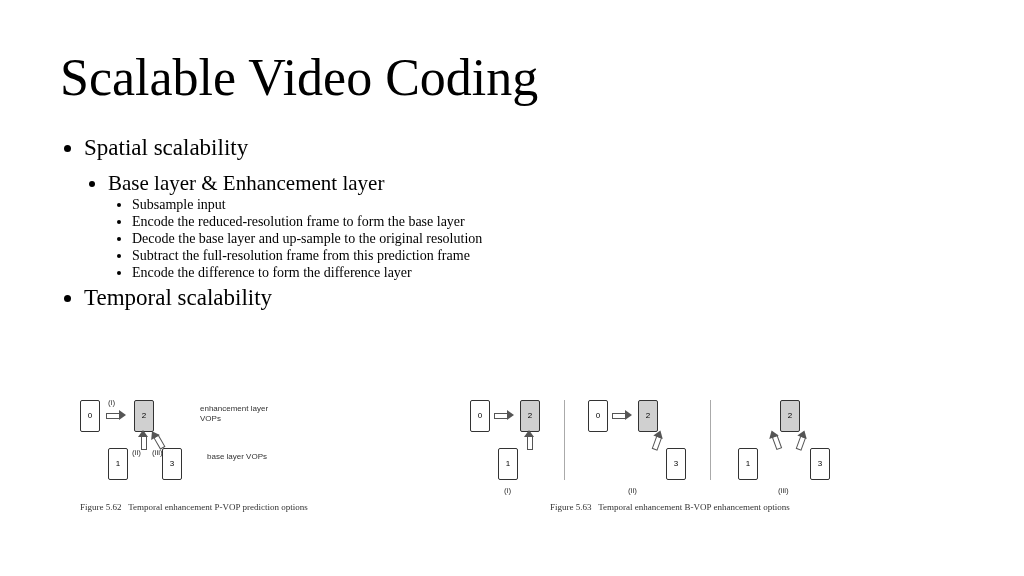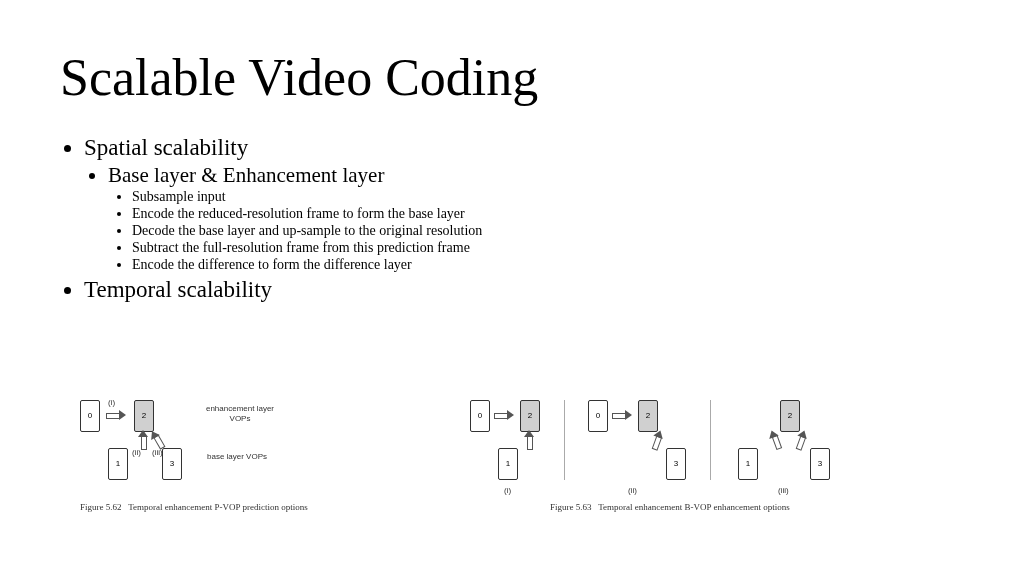--- a/index.html
+++ b/index.html
@@ -1,20 +1,20 @@
 <!DOCTYPE html>
 <html><head>
 <meta charset="utf-8">
 <style>
   body{margin:0;padding:0;width:1024px;height:576px;font-family:"Times New Roman",Times,serif;color:#000;background:#fff;position:relative;overflow:hidden}
   .slide{padding:48px 60px 0 60px}
   h1{font-size:52px;font-weight:400;margin:0 0 28px 0}
   ul{margin:0;padding-left:24px}
   ul.l1>li{font-size:23px;margin:2px 0 4px 0}
-  ul.l2>li{font-size:21px;margin:2px 0 2px 0}
+  ul.l2>li{font-size:21px;margin:10px 0 2px 0}
   ul.l3>li{font-size:14px;margin:1px 0}
   li{list-style:disc}
   .figs{position:absolute;left:80px;top:400px;width:900px;height:170px}
   .fig{position:absolute}
   .panel{position:absolute;border-radius:2px;text-align:center;font-family:Arial,Helvetica,sans-serif}
   .panel.white{background:#fff;border:1px solid #333}
   .panel.gray{background:#d0d0d0;border:1px solid #333}
   .panel{width:18px;height:30px;font-size:8px;line-height:30px}
   .lbl{position:absolute;font-size:8px;font-family:Arial,Helvetica,sans-serif;color:#333}
   .cap{position:absolute;font-size:9px;font-family:"Times New Roman",Times,serif;color:#333}
@@ -51,21 +51,21 @@
 </div>
 
 <div class="figs">
 
   <div class="fig" style="left:0;top:0;width:330px;height:130px">
 
     <div class="panel white" style="left:0;top:0">0</div>
     <div class="arrow r" style="left:26px;top:10px"></div>
     <span class="lbl" style="left:28px;top:-2px">(i)</span>
     <div class="panel gray" style="left:54px;top:0">2</div>
-    <span class="lbl" style="left:120px;top:4px;width:80px;line-height:10px;text-align:center">enhancement layer VOPs</span>
+    <span class="lbl" style="left:120px;top:4px;width:80px;line-height:10px;">enhancement layer VOPs</span>
 
     <div class="panel white" style="left:28px;top:48px">1</div>
     <div class="arrow u" style="left:58px;top:30px"></div>
     <span class="lbl" style="left:52px;top:48px">(ii)</span>
     <div class="panel white" style="left:82px;top:48px">3</div>
     <div class="arrow u" style="left:72px;top:30px;transform:rotate(-30deg)"></div>
     <span class="lbl" style="left:72px;top:48px">(iii)</span>
     <span class="lbl" style="left:122px;top:52px;width:70px;line-height:10px;text-align:center">base layer VOPs</span>
     <div class="cap" style="left:0;top:102px"><b>Figure 5.62</b>&nbsp;&nbsp;&nbsp;<span>Temporal enhancement P-VOP prediction options</span></div>
   </div>

